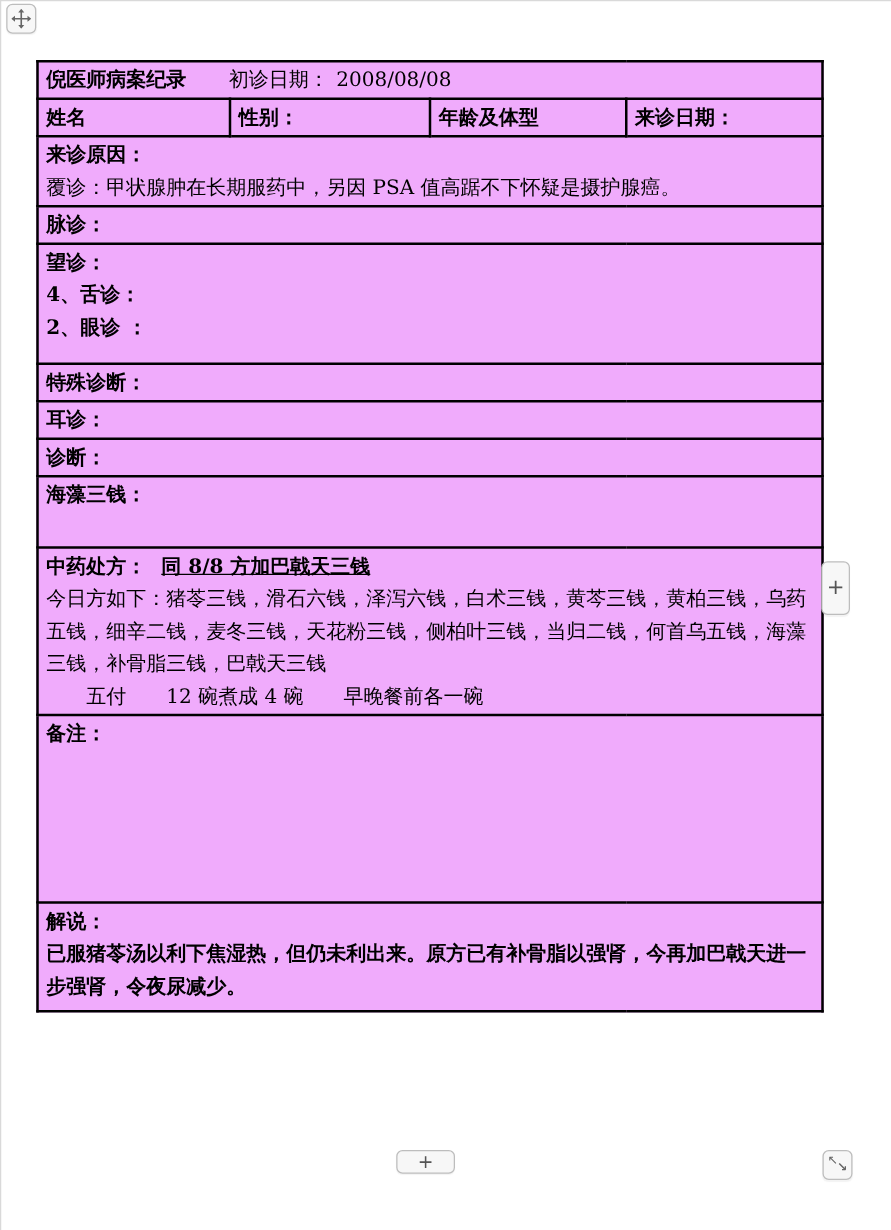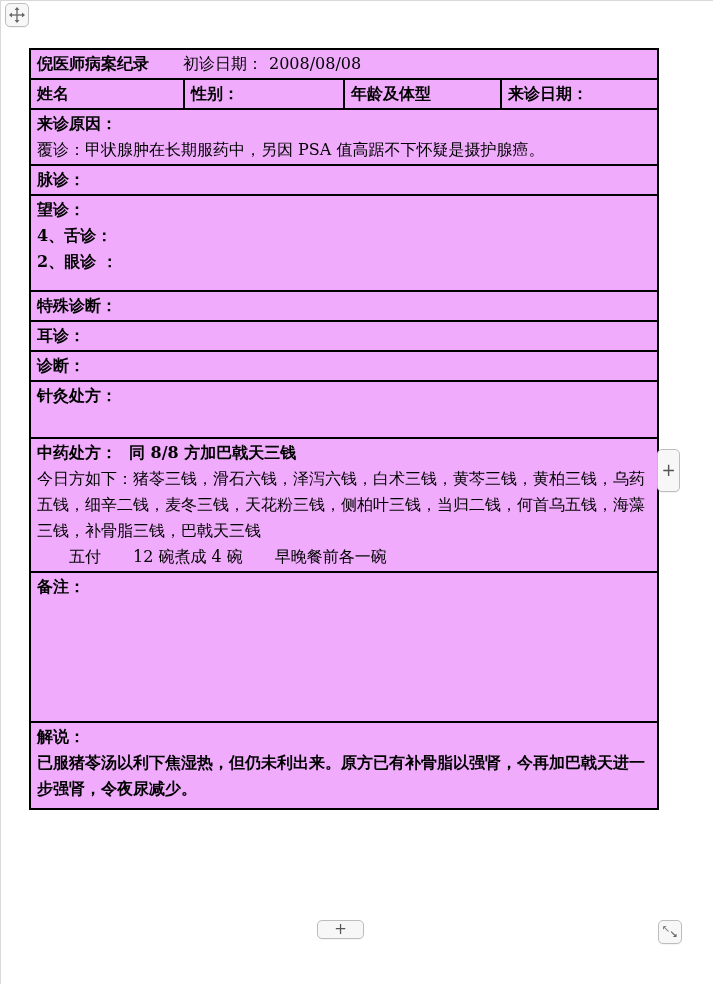--- a/index.html
+++ b/index.html
@@ -23,21 +23,21 @@
     border:2px solid #000;
     vertical-align:top;
     padding:1px 6px;
     font-size:16px;
     line-height:26px;
     overflow:hidden;
   }
   .b { font-weight:bold; }
   .first-visit { margin-left:34px; }
   .first-visit .date { margin-left:6px; }
-  .herbal-summary { margin-left:12px; }
+  .herbal-summary { margin-left:12px;text-decoration:underline; }
   .dosage { padding-left:32px; }
 
   
   button.ctl {
     position:absolute;
     display:flex; align-items:center; justify-content:center;
     background:#f7f7f7;
     border:1px solid #bdbdbd;
     border-radius:5px;
     color:#555;
@@ -124,21 +124,21 @@
 
   <tr style="height:28px">
     <td colspan="4" class="b">耳诊：</td>
   </tr>
 
   <tr style="height:28px">
     <td colspan="4" class="b">诊断：</td>
   </tr>
 
   <tr style="height:57px">
-    <td colspan="4" class="b">针灸处方：</td>
+    <td colspan="4" class="b">海藻三钱：</td>
   </tr>
 
   <tr style="height:133px">
     <td colspan="4">
       <div>
         <span class="b">中药处方：</span><span class="b herbal-summary">同 8/8 方加巴戟天三钱</span>
       </div>
       <div>今日方如下：猪苓三钱，滑石六钱，泽泻六钱，白术三钱，黄芩三钱，黄柏三钱，乌药五钱，细辛二钱，麦冬三钱，天花粉三钱，侧柏叶三钱，当归二钱，何首乌五钱，海藻三钱，补骨脂三钱，巴戟天三钱</div>
       <div class="dosage">五付　　12 碗煮成 4 碗　　早晚餐前各一碗</div>
     </td>

